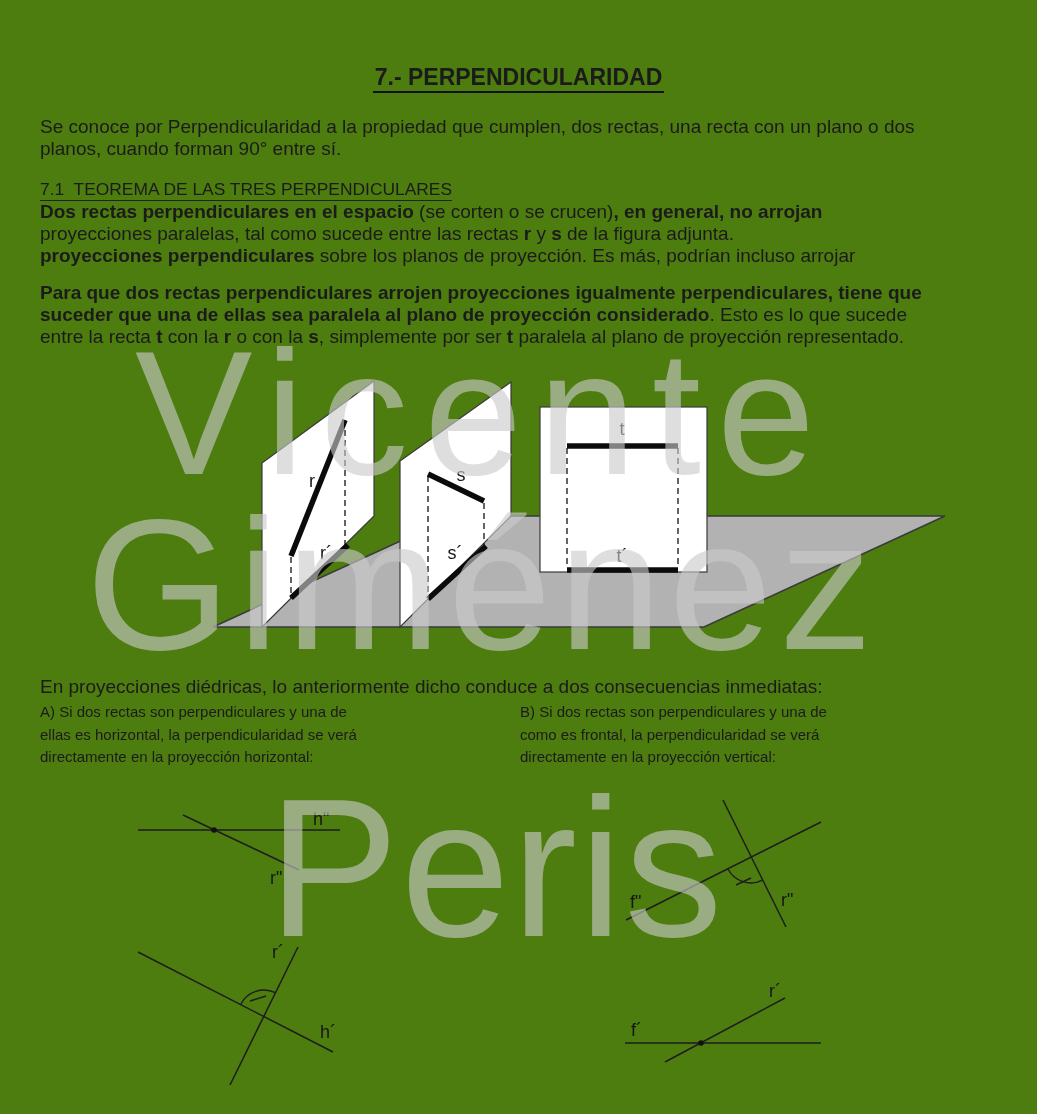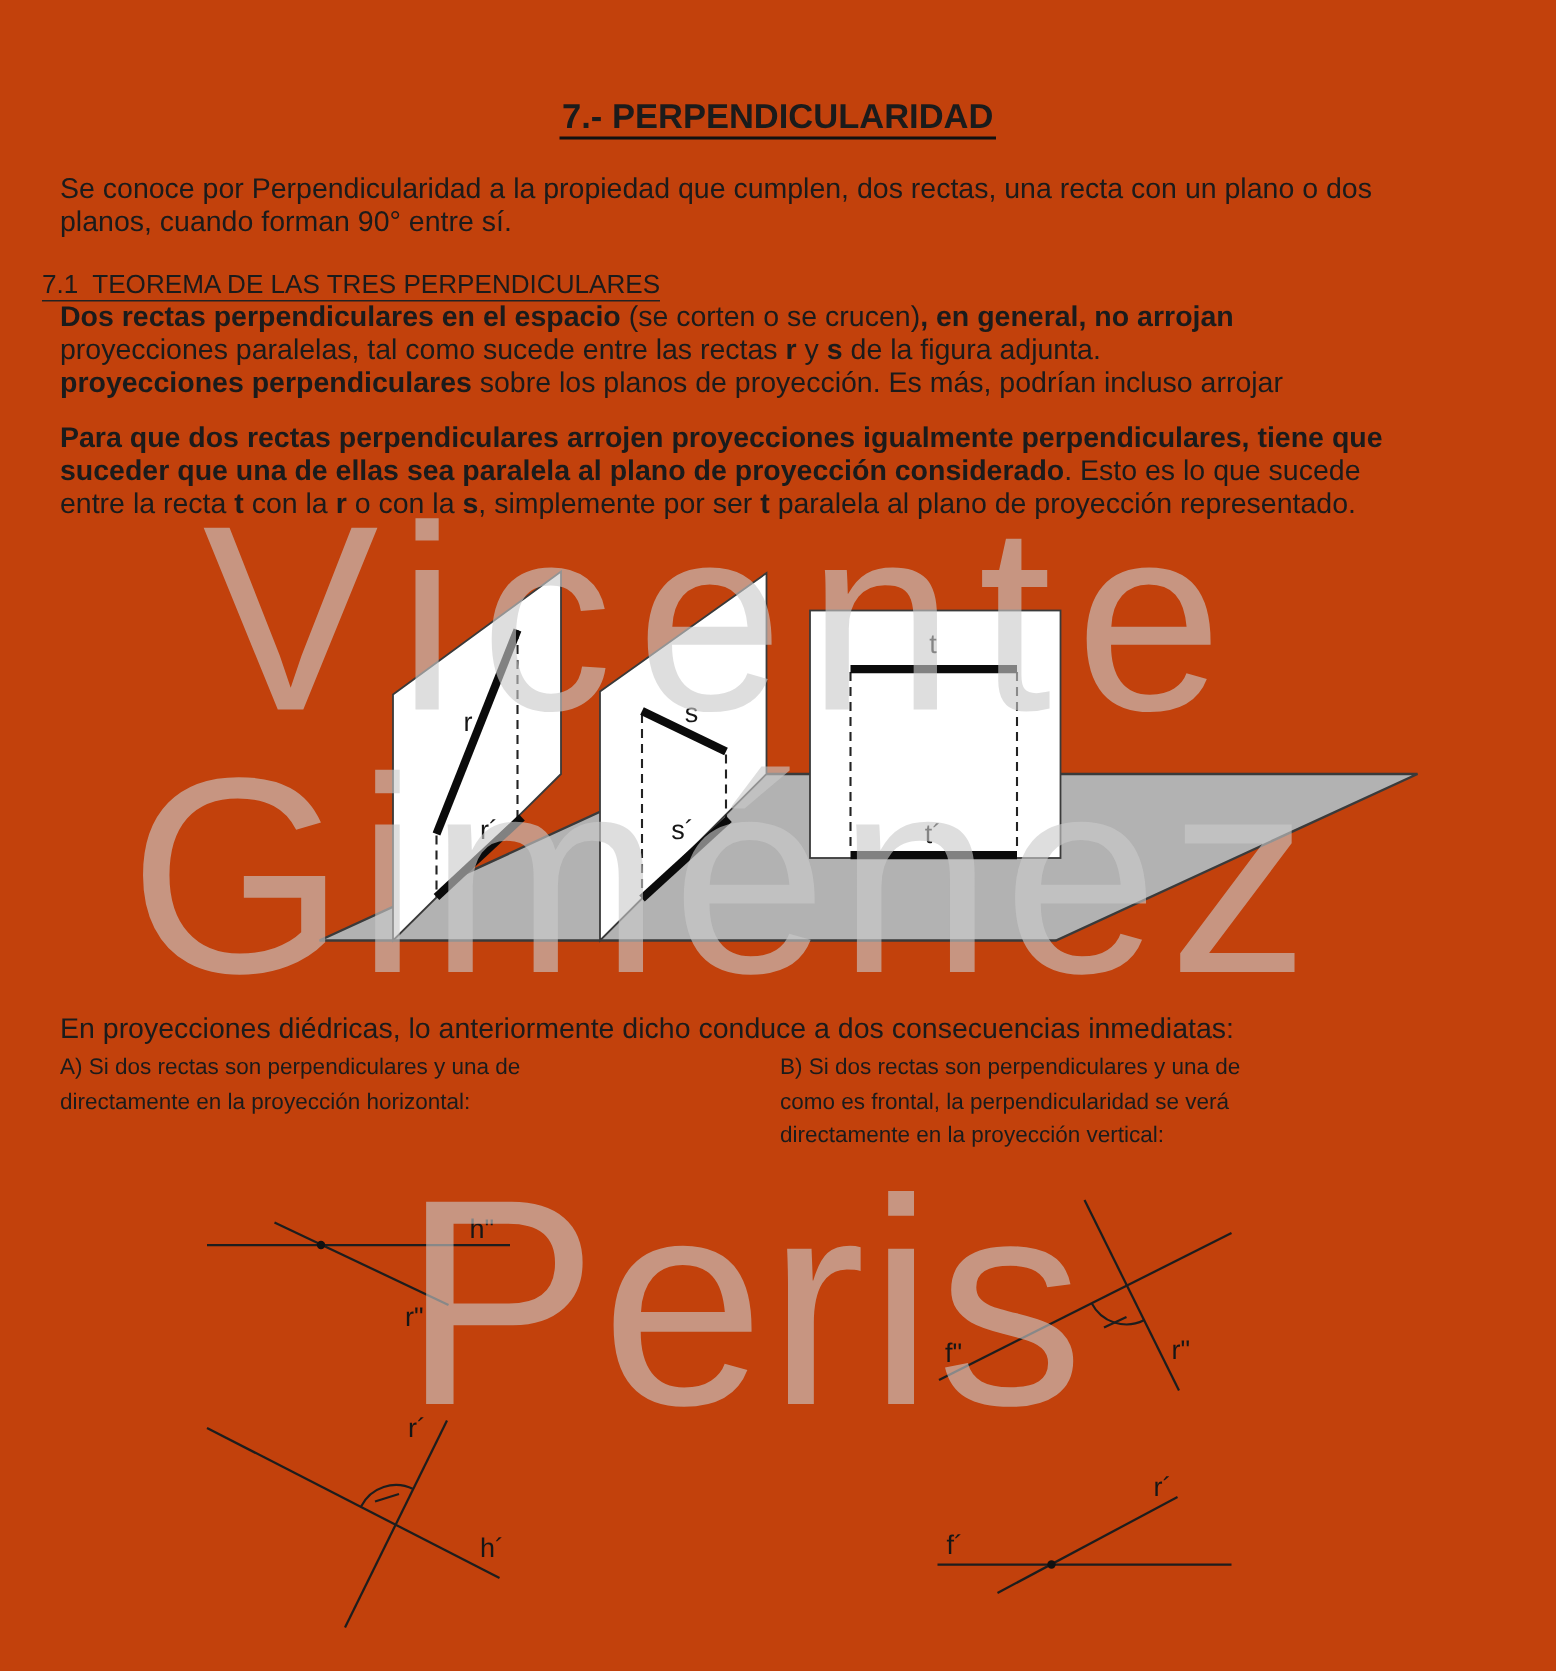--- a/index.html
+++ b/index.html
@@ -1,26 +1,26 @@
 <!DOCTYPE html>
 <html><head>
 <meta charset="utf-8">
 <style>
   html,body{margin:0;padding:0;background:#ffffff;}
   #page{
-    position:relative;width:1037px;height:1114px;background:#c2410c;
+    position:relative;width:1037px;height:1114px;background:#4d7c0f;
     font-family:"Liberation Sans",sans-serif;color:#1b1b1b;overflow:hidden;
   }
   h1.title{
     position:absolute;top:64px;left:0;width:1037px;margin:0;
     text-align:center;font-size:23px;font-weight:bold;
   }
   h1.title span{border-bottom:2.5px solid #111;padding:0 2px 1px 2px;}
   h2.sect{
-    position:absolute;top:179px;left:28px;margin:0;
+    position:absolute;top:179px;left:40px;margin:0;
     font-size:17.4px;font-weight:normal;
   }
   h2.sect span{border-bottom:1.5px solid #222;padding-bottom:1px;}
   .para{position:absolute;left:40px;width:965px;font-size:19px;line-height:21.5px;}
   .para.tight{line-height:22px;}
   .col{position:absolute;width:480px;font-size:15px;line-height:22.5px;}
   b{font-weight:bold;}
   svg{position:absolute;left:0;}
   svg text{font-family:"Liberation Sans",sans-serif;font-size:18px;fill:#161616;}
   .thin{stroke:#1d1d1d;stroke-width:1.5;fill:none;}
@@ -87,20 +87,21 @@
     <text x="622" y="75" text-anchor="middle">t</text>
     <text x="622" y="202" text-anchor="middle">t´</text>
   </svg>
 
   <div class="para" style="top:676px">
     <div>En proyecciones diédricas, lo anteriormente dicho conduce a dos consecuencias inmediatas:</div>
   </div>
 
   <div class="col" style="left:40px;top:701px">
     <div>A) Si dos rectas son perpendiculares y una de</div>
+    <div>ellas es horizontal, la perpendicularidad se verá</div>
     <div>directamente en la proyección horizontal:</div>
   </div>
 
   <div class="col" style="left:520px;top:701px">
     <div>B) Si dos rectas son perpendiculares y una de</div>
     <div>como es frontal, la perpendicularidad se verá</div>
     <div>directamente en la proyección vertical:</div>
   </div>
 
   <svg style="top:780px" width="1037" height="334" viewBox="0 0 1037 334">

